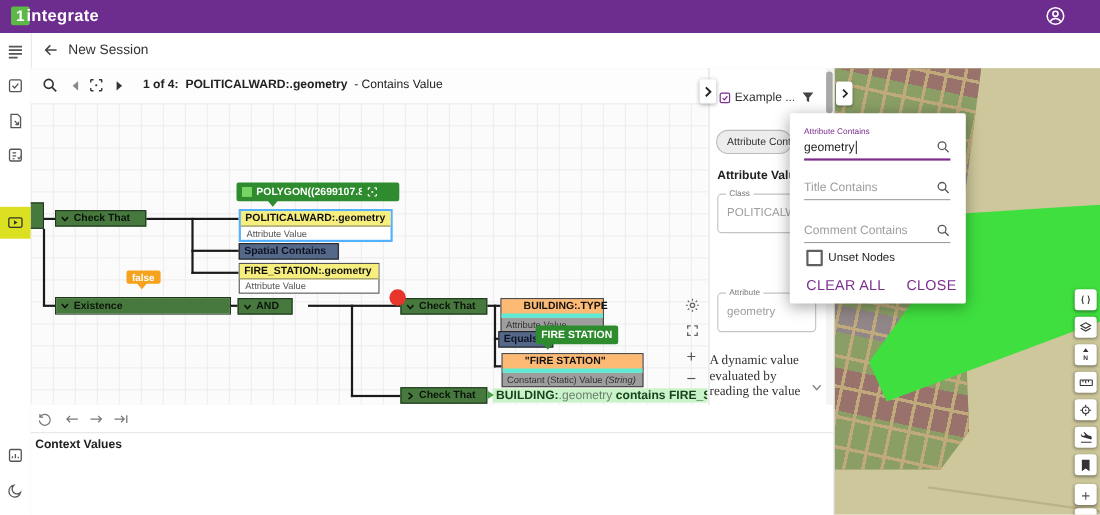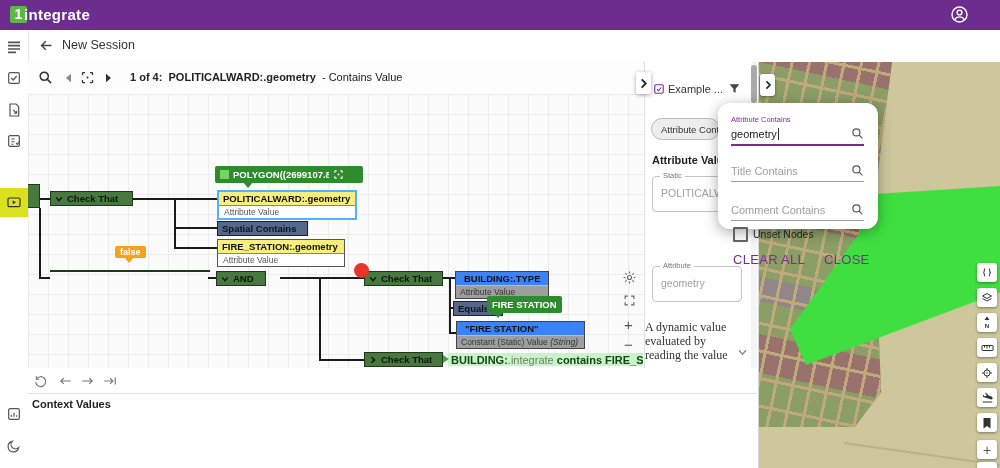--- a/index.html
+++ b/index.html
@@ -39,22 +39,22 @@
   .node{position:absolute;z-index:2;font-size:9.5px;}
   .green-head{background:#47793f;border:1px solid #20361d;color:#0b140a;font-weight:bold;
               display:flex;align-items:center;gap:4px;padding:0 4px;box-sizing:border-box;}
   .yellow-node{background:#fff;border:1px solid #555;}
   .yellow-head{background:#f6ee7d;border-bottom:1px solid #8a8a6a;font-weight:bold;color:#111;
                padding:1px 4px;font-size:9.5px;white-space:nowrap;overflow:hidden;}
   .node-sub{color:#555;font-size:8.5px;padding:1px 5px;white-space:nowrap;overflow:hidden;}
   .slate-node{background:#55688a;border:1px solid #222;color:#0e1220;font-weight:bold;
               padding:1px 4px;font-size:9.5px;}
   .olive-node{border:1px solid #444;background:#9e9e9e;}
-  .olive-head{background:#3b82f6;font-weight:bold;color:#111;padding:1px 8px;font-size:9.5px;
-              border-bottom:1px solid #5eead4;white-space:nowrap;}
+  .olive-head{background:#fdba74;font-weight:bold;color:#111;padding:1px 20px;font-size:9.5px;
+              border-bottom:4px solid #5eead4;white-space:nowrap;}
   .olive-sub{color:#333;font-size:8.5px;padding:1px 4px;white-space:nowrap;overflow:hidden;}
   .tip{position:absolute;z-index:4;background:#2e8b2e;color:#fff;font-weight:bold;font-size:9.5px;
        display:flex;align-items:center;gap:4px;padding:0 5px;border-radius:2px;height:17px;box-sizing:border-box;}
   .tip:after{content:"";position:absolute;bottom:-5px;border:5px solid transparent;border-bottom:none;}
   #polygon-tip:after{left:28px;border-top:6px solid #2e8b2e;}
   #fire-tip:after{left:6px;border-top:6px solid #2e8b2e;}
   #false-tip{position:absolute;z-index:4;background:#f5a21d;color:#fff;font-weight:bold;font-size:9px;
        border-radius:2px;padding:1px 5px;}
   #false-tip:after{content:"";position:absolute;left:9px;bottom:-5px;border:5px solid transparent;
        border-bottom:none;border-top:6px solid #f5a21d;}
@@ -84,21 +84,21 @@
   #panel-desc{left:0;top:258px;width:92px;font-size:12px;color:#333;line-height:14px;font-family:Liberation Serif, serif;}
   #panel-scroll-track{left:106px;top:0;width:6px;height:306px;background:#f4f4f4;}
   #panel-scroll-thumb{left:106px;top:3px;width:6px;height:38px;background:#a9a9a9;border-radius:3px;}
   #panel-more{left:93px;top:287px;color:#888;}
 
   .expander{position:absolute;width:15px;height:22px;background:#fff;border-radius:2px;z-index:9;
             box-shadow:0 1px 4px rgba(0,0,0,.35);display:flex;align-items:center;justify-content:center;
             color:#222;font-weight:bold;}
 
   
-  #popup{left:718px;top:103px;width:160px;height:126px;background:#fff;border-radius:12px;z-index:50;
+  #popup{left:718px;top:103px;width:160px;height:173px;background:#fff;border-radius:2px;z-index:50;
          box-shadow:0 3px 14px rgba(0,0,0,.35);}
   #pp-attr-label{left:13px;top:12px;font-size:7.5px;color:#7b2d8e;}
   .pp-row{position:absolute;left:13px;width:133px;display:flex;align-items:center;justify-content:space-between;}
   .pp-input{font-size:11px;color:#222;display:flex;align-items:center;}
   .pp-placeholder{font-size:11px;color:#9e9e9e;}
   .caret{display:inline-block;width:1px;height:12px;background:#333;margin-left:1px;}
   .pp-underline{position:absolute;left:13px;width:133px;background:#9e9e9e;height:1px;}
   #pp-check{left:15px;top:124px;width:11px;height:11px;border:2px solid #616161;border-radius:1px;}
   #pp-check-label{left:35px;top:125px;font-size:10.5px;color:#222;}
   .pp-btn{position:absolute;top:149px;font-size:13px;font-weight:normal;color:#7b2d8e;letter-spacing:.3px;}
@@ -274,20 +274,26 @@
   <div class="node yellow-node" style="left:189px;top:145px;width:126px">
     <div class="yellow-head">FIRE_STATION:.geometry</div>
     <div class="node-sub">Attribute Value</div>
   </div>
 
   <div id="false-tip" style="left:87px;top:152px">
     <span>false</span>
   </div>
 
   <div class="node" style="left:22px;top:176px;width:158px;border:1px solid #20361d">
+    <div class="green-head" style="height:14px;border:none">
+      <svg width="8" height="8" viewBox="0 0 10 10">
+          <path d="M1.5 3l3.5 4 3.5-4" fill="none" stroke="#0b140a" stroke-width="1.8"></path>
+        </svg>
+      <span>Existence</span>
+    </div>
   </div>
 
   <div class="node green-head" style="left:188px;top:177px;width:50px;height:15px">
     <svg width="8" height="8" viewBox="0 0 10 10">
         <path d="M1.5 3l3.5 4 3.5-4" fill="none" stroke="#0b140a" stroke-width="1.8"></path>
       </svg>
     <span>AND</span>
   </div>
 
   <div id="red-dot" class="abs"></div>
@@ -318,21 +324,21 @@
   </div>
 
   <div class="node green-head" style="left:336px;top:258px;width:79px;height:15px">
     <svg width="8" height="8" viewBox="0 0 10 10">
         <path d="M3 1.5l4 3.5-4 3.5" fill="none" stroke="#0b140a" stroke-width="1.8"></path>
       </svg>
     <span>Check That</span>
   </div>
   <div class="abs" style="left:415px;top:261px;z-index:3;width:0;height:0;border:4px solid transparent;border-left:6px solid #49a549"></div>
   <div id="summary" class="abs">
-    <span class="sum-b">BUILDING:</span><span class="sum-r">.integrate </span>&nbsp;<span class="sum-b">contains </span>&nbsp;<span class="sum-b">FIRE_STATION:</span>
+    <span class="sum-b">BUILDING:</span><span class="sum-r">.geometry </span>&nbsp;<span class="sum-b">contains </span>&nbsp;<span class="sum-b">FIRE_STATION:</span>
   </div>
 
   <div class="abs ctl" style="left:594px;top:176px">
     <svg width="15" height="15" viewBox="0 0 24 24" fill="none" stroke="currentColor" stroke-width="1.8">
         <circle cx="12" cy="12" r="3.2"></circle>
         <path d="M12 2.5v3M12 18.5v3M2.5 12h3M18.5 12h3M5.2 5.2l2.1 2.1M16.7 16.7l2.1 2.1M18.8 5.2l-2.1 2.1M7.3 16.7l-2.1 2.1"></path>
       </svg>
   </div>
   <div class="abs ctl" style="left:595px;top:200px">
     <svg width="13" height="13" viewBox="0 0 24 24" fill="none" stroke="currentColor" stroke-width="2.2">
@@ -386,21 +392,21 @@
   <div id="panel-title" class="abs">Example ...</div>
   <div class="abs" style="left:83px;top:20px;color:#444">
     <svg width="13" height="13" viewBox="0 0 24 24" fill="currentColor">
         <path d="M3 4h18l-7 8.5V20l-4-2v-5.5z"></path>
       </svg>
   </div>
   <div id="panel-chip" class="abs">Attribute Conta</div>
   <div id="panel-section" class="abs">Attribute Value</div>
 
   <div class="mat-field" style="top:114px;height:36px">
-    <div class="mat-label">Static</div>
+    <div class="mat-label">Class</div>
     <div class="mat-value">POLITICALWARD</div>
   </div>
   <div class="mat-field" style="top:204px;height:36px">
     <div class="mat-label">Attribute</div>
     <div class="mat-value">geometry</div>
   </div>
 
   <div id="panel-desc" class="abs">A dynamic value evaluated by reading the value</div>
   <div id="panel-more" class="abs">
     <svg width="9" height="7" viewBox="0 0 10 8">

